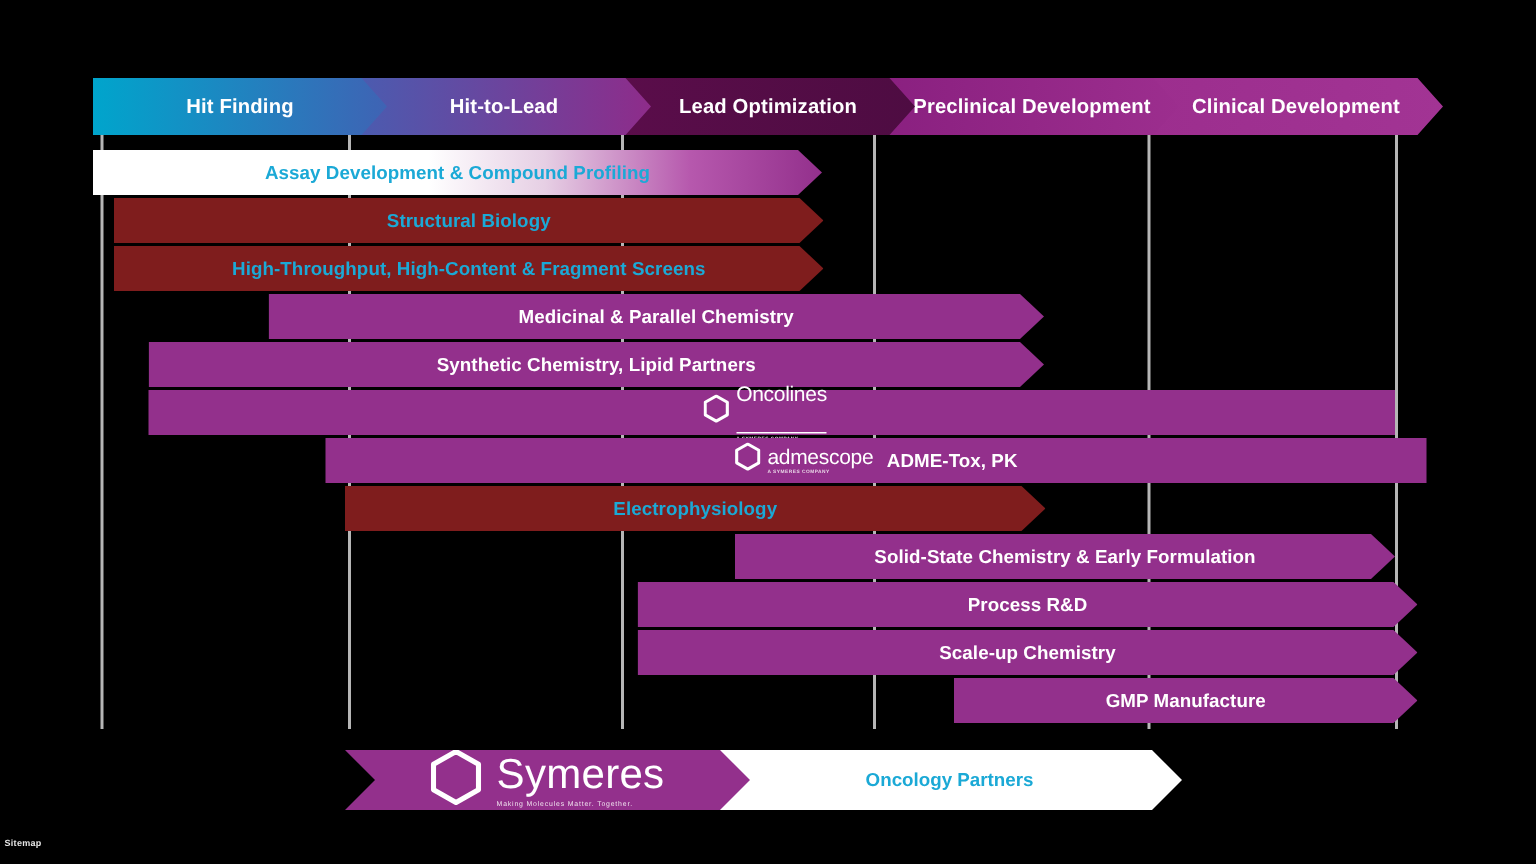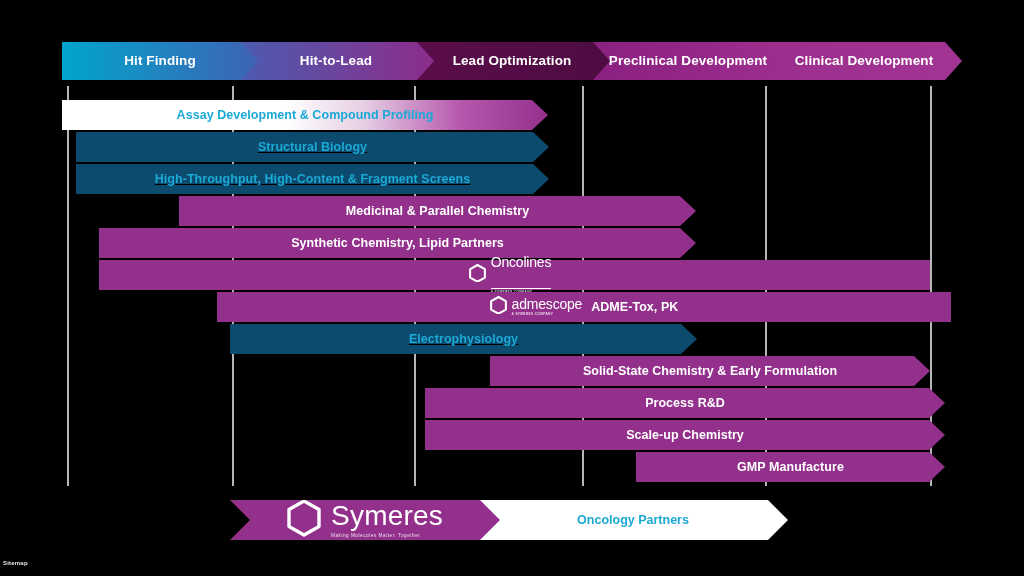--- a/index.html
+++ b/index.html
@@ -5,21 +5,21 @@
   * { box-sizing: border-box; margin: 0; padding: 0; }
   html, body {
     width: 1024px; height: 576px;
     background: #000000;
     font-family: "Liberation Sans", sans-serif;
     overflow: hidden;
   }
   #stage { position: relative; width: 1024px; height: 576px; background: #000; }
 
   
-  .phase-bar { position: absolute; left: 62px; top: 42px; width: 880px; height: 38px; }
+  .phase-bar { position: absolute; left: 62px; top: 52px; width: 880px; height: 38px; }
   .phase {
     position: absolute; top: 0; height: 38px;
     display: flex; align-items: center; justify-content: center;
     color: #ffffff; font-size: 13.5px; font-weight: bold;
     letter-spacing: .1px; white-space: nowrap;
   }
   .phase-label { position: relative; z-index: 3; padding-bottom: 1px; }
   .ph-tip { clip-path: polygon(0 0, calc(100% - 17px) 0, 100% 50%, calc(100% - 17px) 100%, 0 100%); }
   .ph-notch { clip-path: polygon(0 0, calc(100% - 17px) 0, 100% 50%, calc(100% - 17px) 100%, 0 100%, 17px 50%); }
 
@@ -29,21 +29,21 @@
   
   .row { position: absolute; height: 30px; }
   .bar {
     position: absolute; inset: 0;
     display: flex; align-items: center; justify-content: center;
     white-space: nowrap;
     clip-path: polygon(0 0, calc(100% - 16px) 0, 100% 50%, calc(100% - 16px) 100%, 0 100%);
   }
   .bar.flat { clip-path: none; }
   .bar-purple { background: #93308C; }
-  .bar-white  { background: #0c4a6e; text-decoration: underline; }
+  .bar-white  { background: #7f1d1d; }
   .bar-grad   { background: linear-gradient(90deg, #ffffff 0%, #ffffff 46%, #e6cfe4 62%, #b658ad 82%, #93308C 100%); }
   .bar-label { position: relative; z-index: 2; font-size: 12.5px; font-weight: bold; letter-spacing: .05px; }
   .lbl-cyan  { color: #1BA9D6; }
   .lbl-white { color: #ffffff; }
 
   
   .logo-lockup { display: inline-flex; align-items: center; gap: 5px; vertical-align: middle; margin-right: 9px; }
   .hexmark { display: inline-block; flex: 0 0 auto; }
   .logoword { display: inline-flex; flex-direction: column; line-height: 1; }
   .logoword .lw-main { font-size: 14px; color: #fff; letter-spacing: -.2px; font-weight: normal; }

